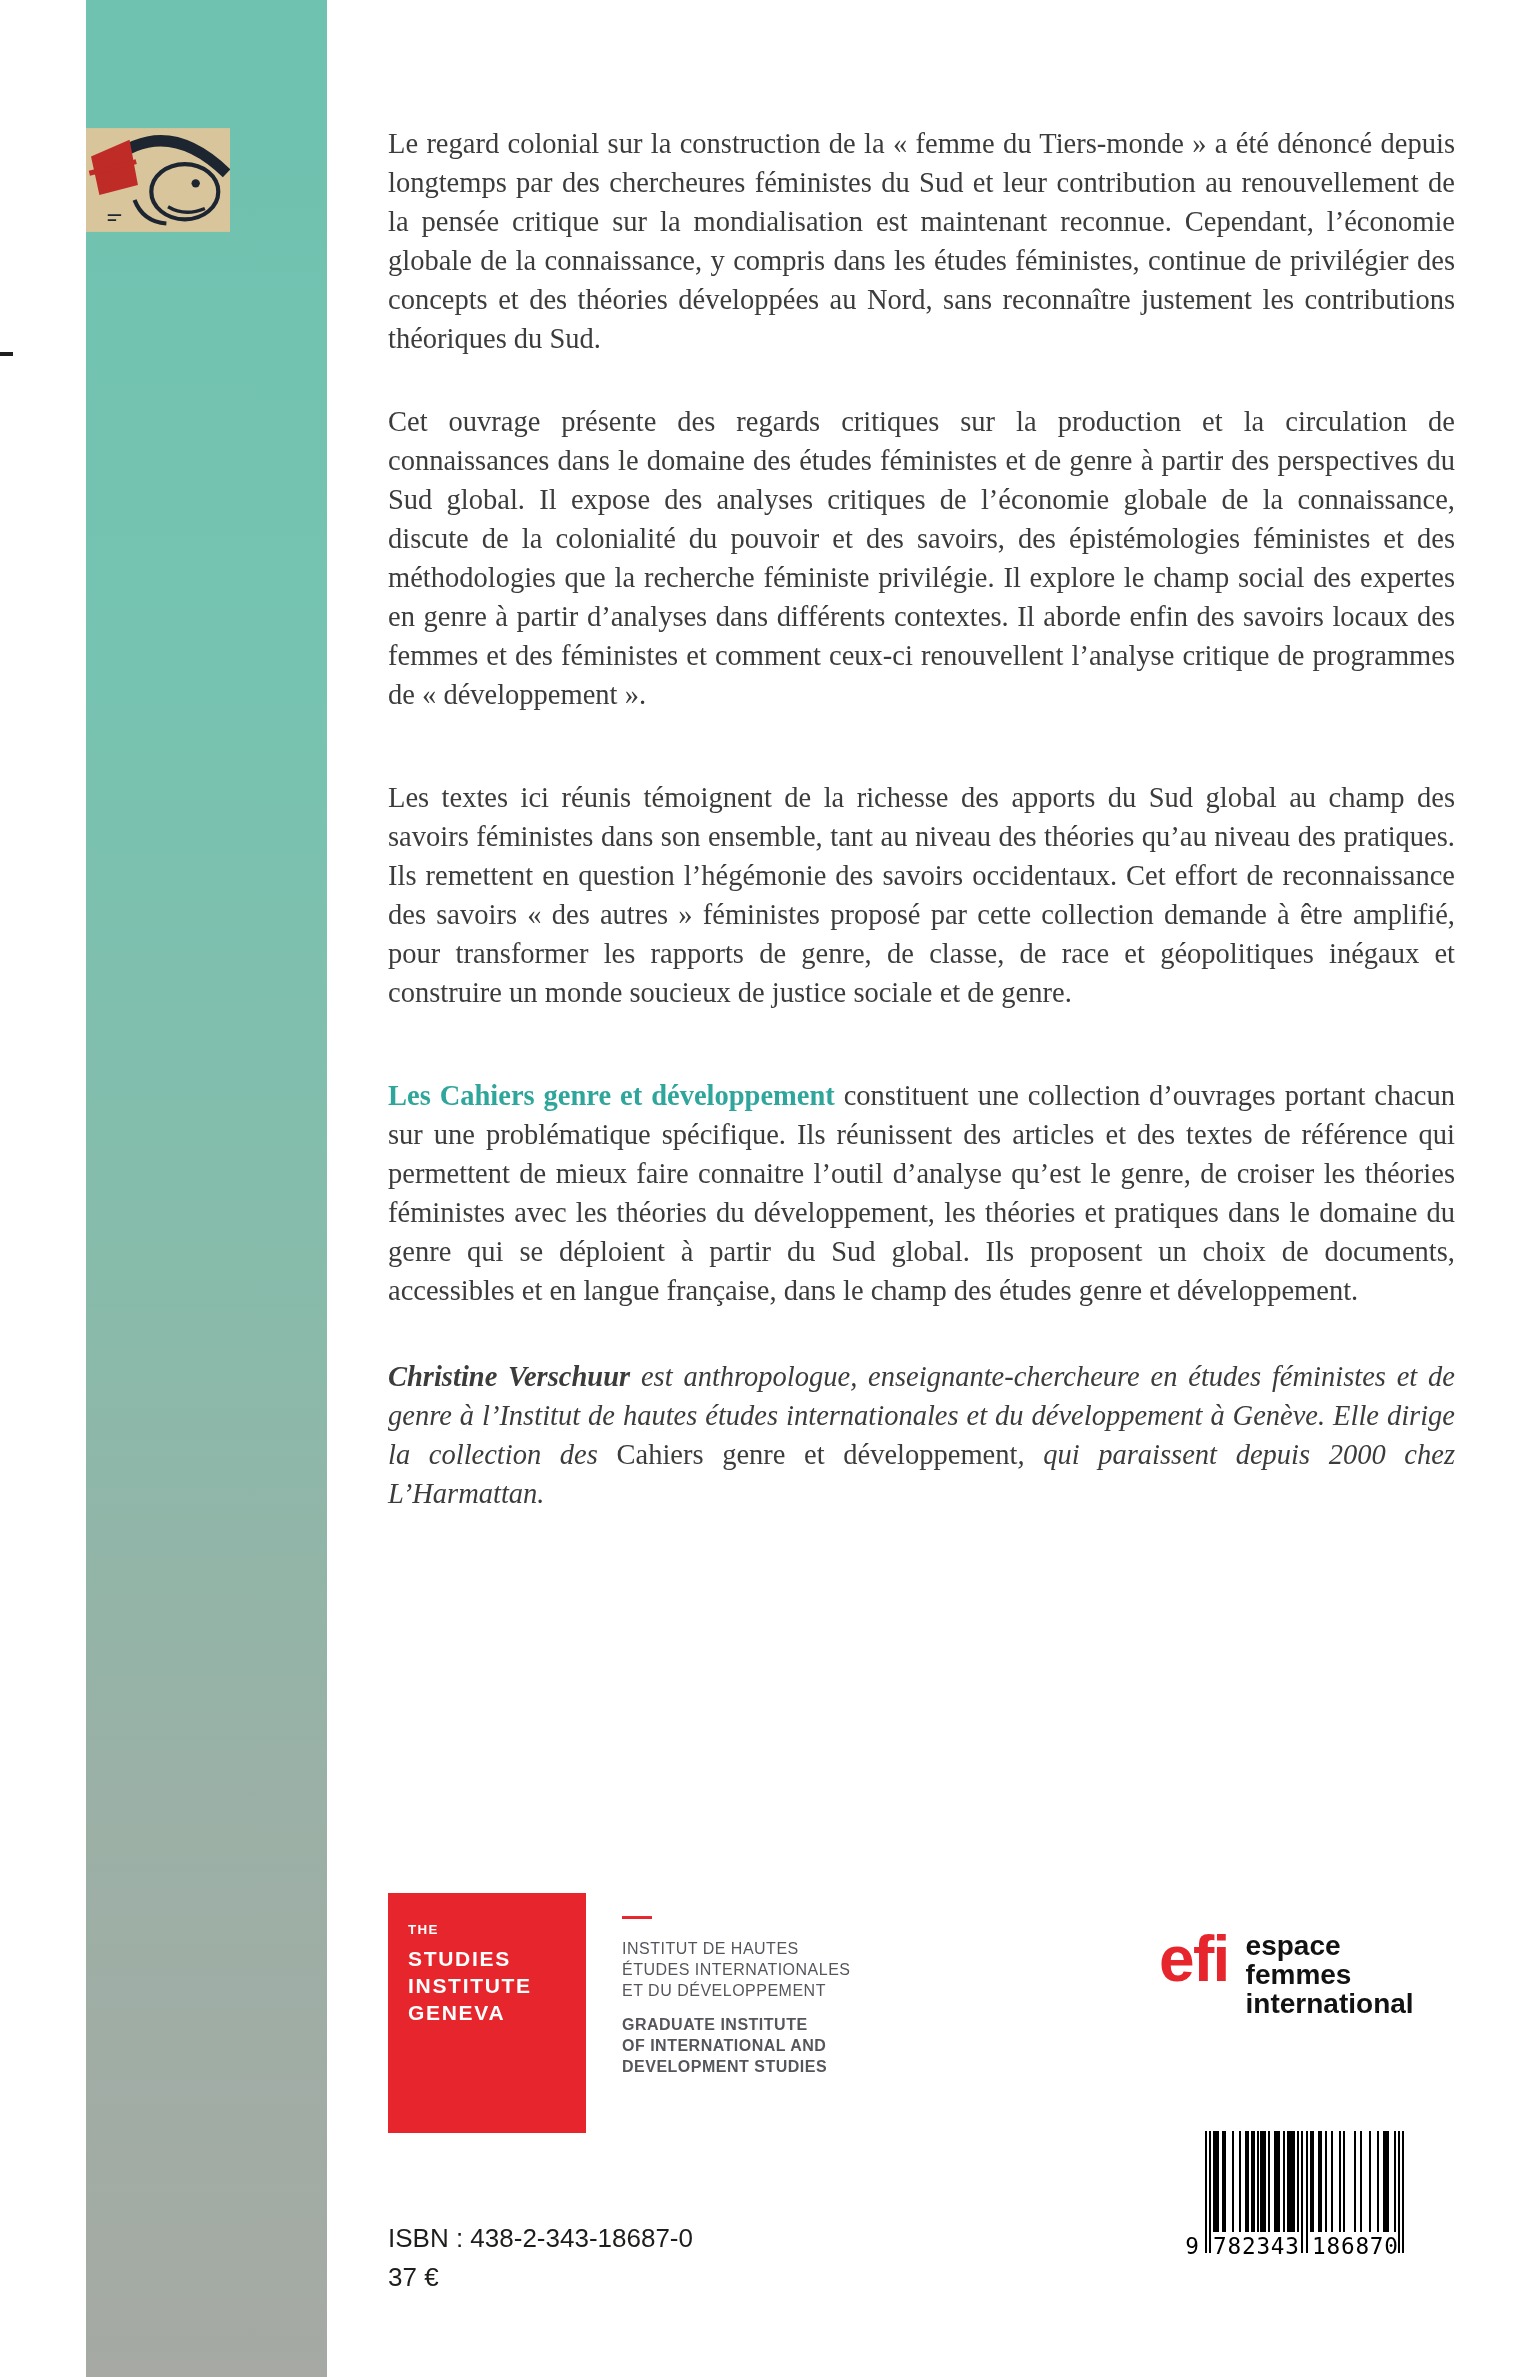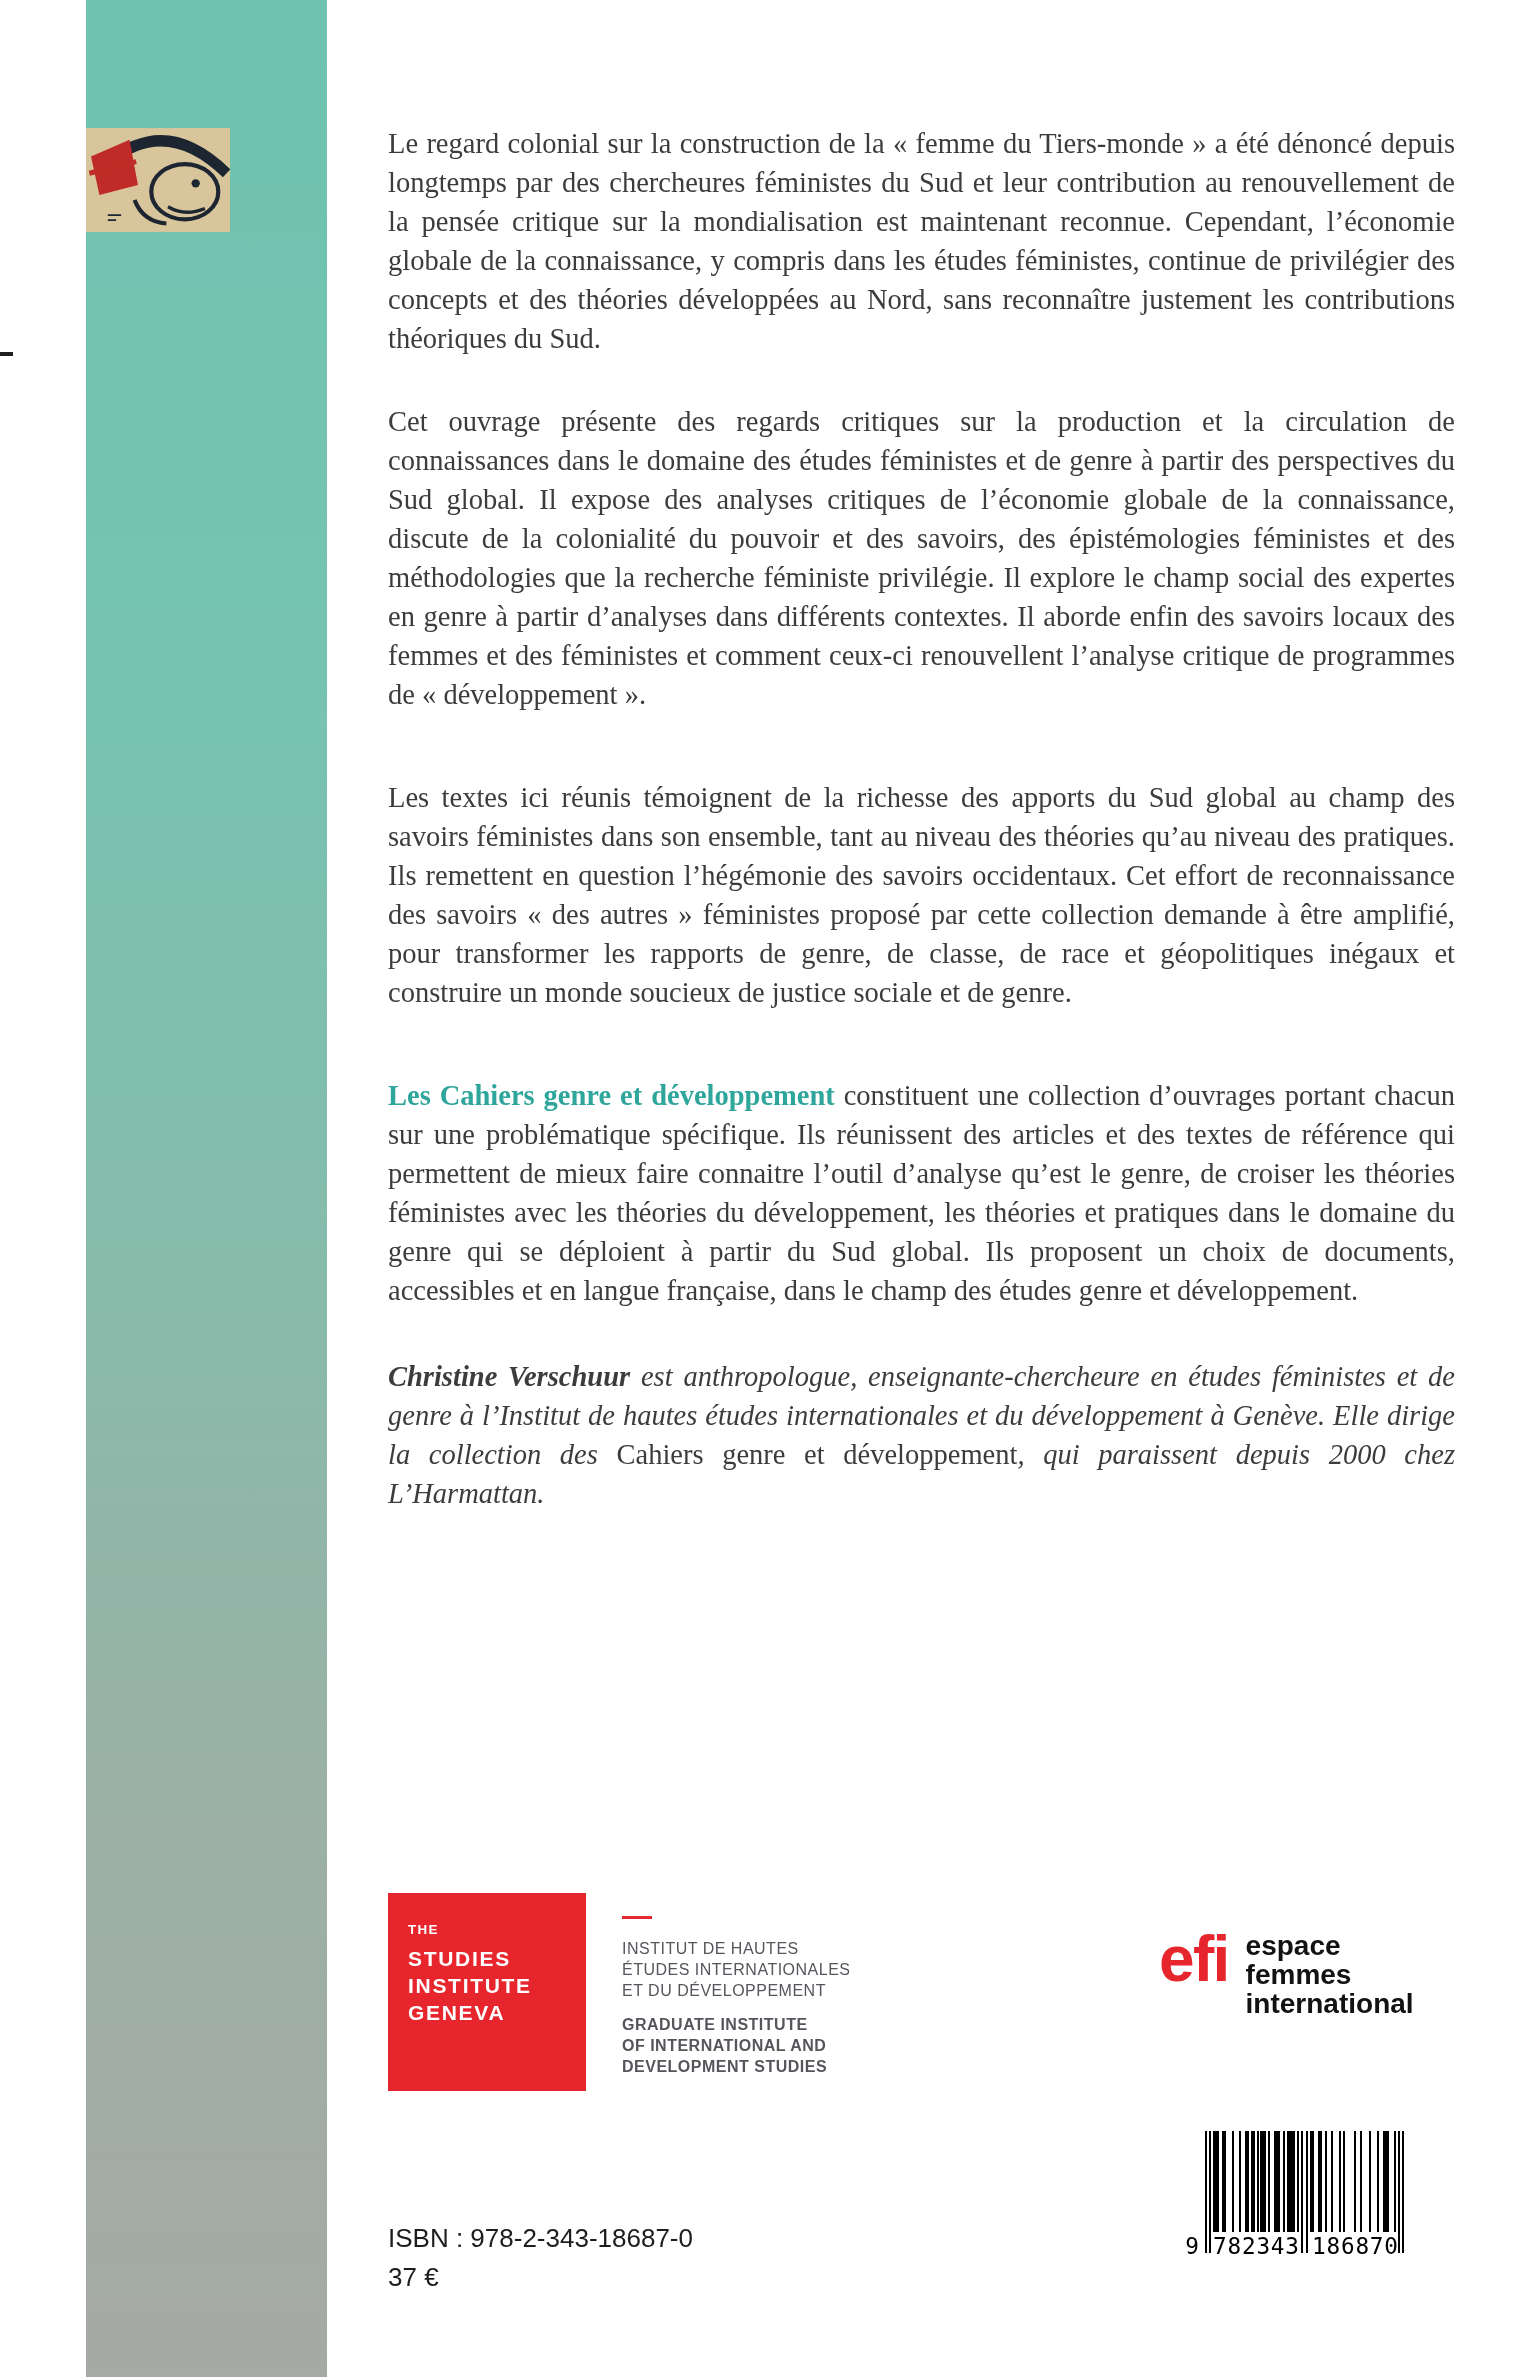--- a/index.html
+++ b/index.html
@@ -28,21 +28,21 @@
   p.para-2{margin-bottom:64px;}
   p.para-3{margin-bottom:64px;}
   p.para-collection{margin-bottom:47px;}
   p.para-direction{margin-bottom:50px;text-align:left;}
   .accent-bold{color:var(--accent);font-weight:bold;}
   .bio{font-style:italic;}
   .bio .bold-italic{font-weight:bold;font-style:italic;}
   .bio .roman{font-style:normal;}
 
   
-  .gi-square{position:absolute;left:388px;top:1893px;width:198px;height:198px;
+  .gi-square{position:absolute;left:388px;top:1893px;width:198px;height:240px;
     background:var(--brand-red);box-sizing:border-box;padding:28.5px 0 0 20px;color:#ffffff;}
   .gi-the{font-size:13.4px;font-weight:bold;letter-spacing:1.3px;margin-bottom:8.4px;}
   .gi-line{font-size:21px;font-weight:bold;letter-spacing:1.7px;line-height:27px;}
 
   
   .iheid{position:absolute;left:622px;top:1903px;color:#55565c;}
   .iheid-dash{color:var(--brand-red);font-weight:bold;font-size:30px;line-height:25px;margin-bottom:10px;}
   .iheid-fr div{font-size:16px;line-height:21px;letter-spacing:0.5px;font-weight:400;}
   .iheid-fr{margin-bottom:13.4px;}
   .iheid-en div{font-size:16px;line-height:21px;letter-spacing:0.5px;font-weight:700;}
@@ -177,18 +177,18 @@
         <div style="position: absolute; top: 0px; left: 197px; width: 2.1px; height: 122px; background: rgb(0, 0, 0);"></div>
       </div>
     <div class="barcode-num">
       <span class="bc-first">9</span>
       <span class="bc-g1">782343</span>
       <span class="bc-g2">186870</span>
     </div>
   </div>
 
   <div class="isbn-block">
-    <div>ISBN : 978-2-343-18687-0</div>
+    <div>ISBN : 438-2-343-18687-0</div>
     <div>37 €</div>
   </div>
 
 </div>
 
 
 </body></html>

